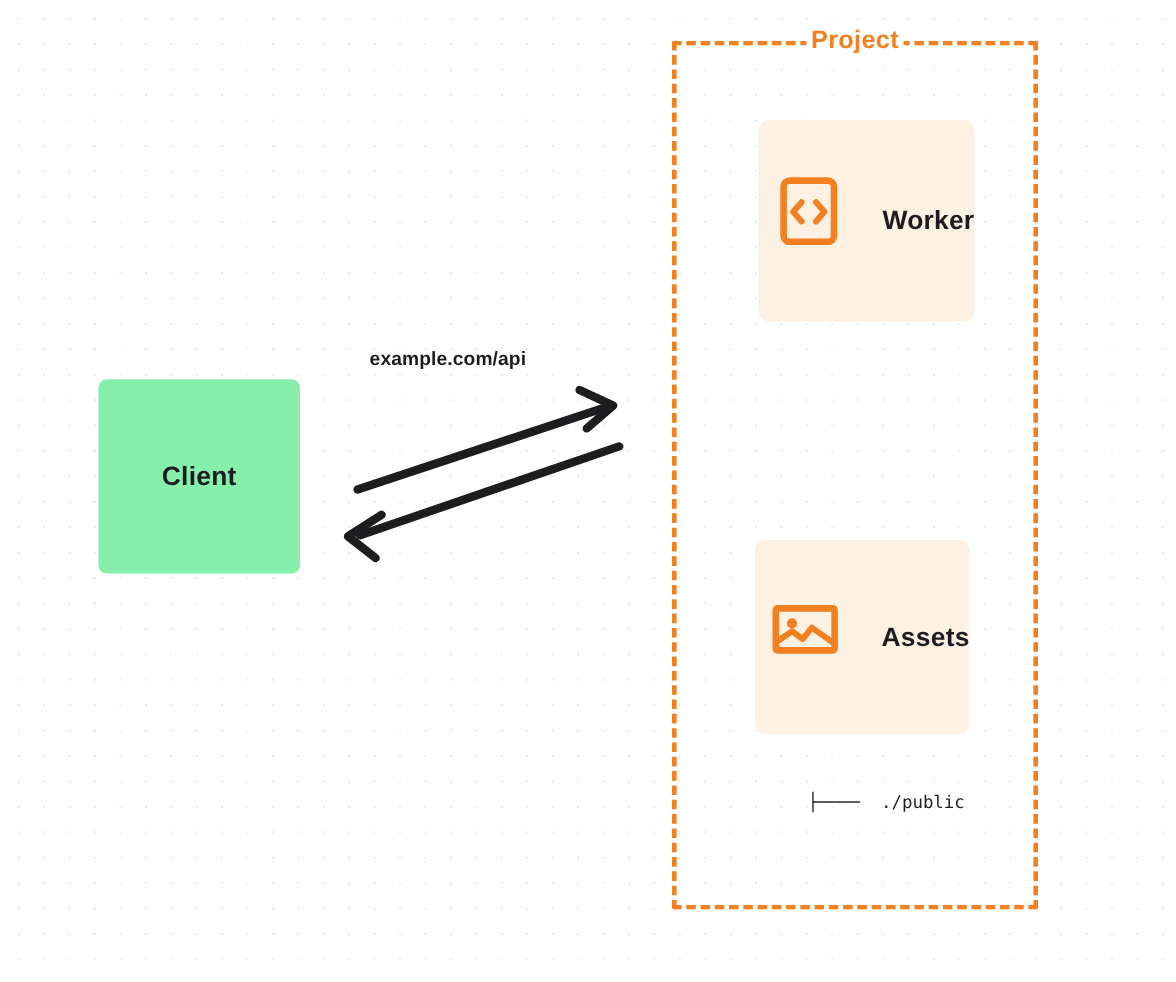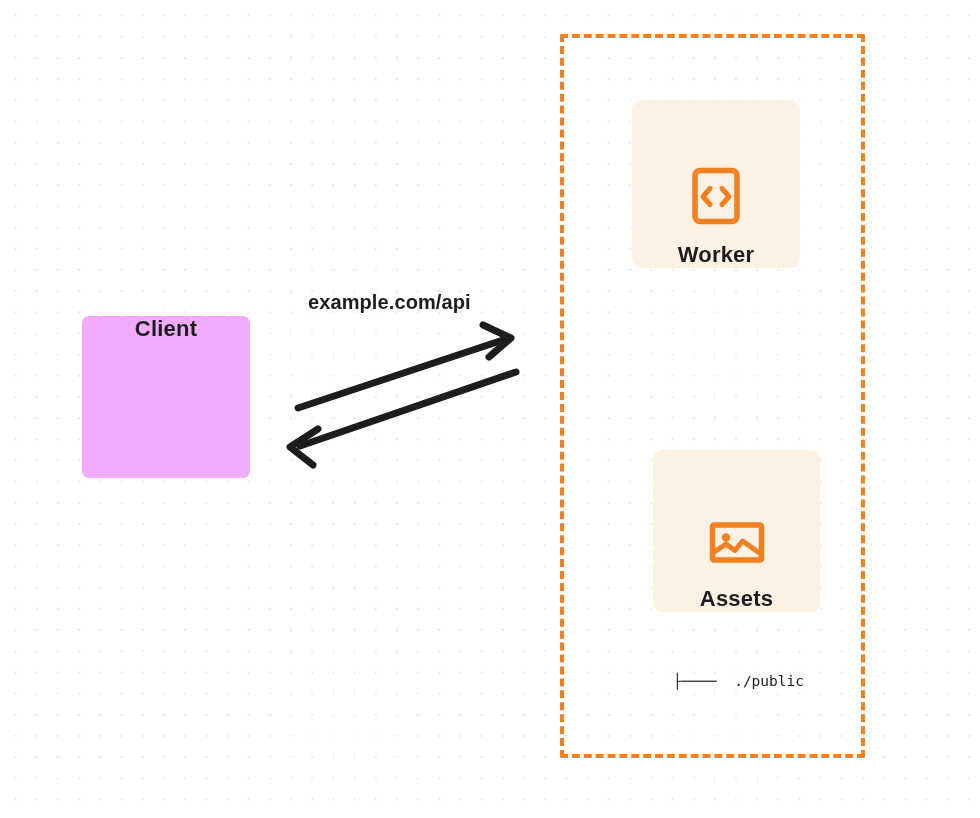--- a/index.html
+++ b/index.html
@@ -25,23 +25,24 @@
     height: 818px;
   }
 
   
   .client-box {
     position: absolute;
     left: 82px;
     top: 316px;
     width: 168px;
     height: 162px;
-    background: #f0abfc;
+    background: #86efac;
     border-radius: 7px;
     display: flex;
+    align-items: center;
     justify-content: center;
   }
   .client-label {
     font-size: 22px;
     font-weight: bold;
     color: #1d1d1f;
     letter-spacing: 0.2px;
   }
 
   
@@ -71,36 +72,36 @@
     background: #ffffff;
     padding: 0 4px;
   }
 
   
   .card {
     position: absolute;
     background: #fdf1e3;
     border-radius: 9px;
     display: flex;
-    flex-direction: column;
+    flex-direction: row;
     align-items: center;
-    justify-content: flex-end;
+    justify-content: space-between;
+    padding-left: 12px;
   }
   .card.worker {
     left: 632px;
     top: 100px;
     width: 168px;
     height: 168px;
   }
   .card.assets {
     left: 629px;
     top: 450px;
     width: 167px;
     height: 162px;
-    margin-left: 24px;
   }
   .card-icon {
     width: 60px;
     height: 60px;
     display: block;
   }
   .card.worker .card-icon { margin-bottom: 16px; }
   .card.assets .card-icon { margin-bottom: 14px; }
   .card-label {
     font-size: 22px;
@@ -115,35 +116,35 @@
     left: 608px;
     top: 618px;
     width: 196px;
     font-family: "DejaVu Sans Mono", monospace;
     font-size: 14.5px;
     line-height: 20.5px;
     color: #1d1d1f;
     white-space: pre;
     text-align: right;
   }
-  .file-tree .tree-line { display: block; margin-top: 12px; }
+  .file-tree .tree-line { display: block; }
 
   
   .arrow-layer {
     position: absolute;
     left: 0; top: 0;
     width: 980px;
     height: 818px;
     pointer-events: none;
   }
   .request-label {
     position: absolute;
     left: 308px;
     top: 291px;
-    font-size: 20px;
+    font-size: 16px;
     font-weight: bold;
     color: #1d1d1f;
     letter-spacing: 0.1px;
     white-space: nowrap;
   }
 </style>
 </head>
 <body>
 
 <div id="stage">
@@ -159,20 +160,21 @@
     </g>
     <g>
       <line x1="516" y1="372" x2="300" y2="446" stroke="#1d1d1f" stroke-width="7" stroke-linecap="round"></line>
       <polyline points="318,429 290,447 313,465" fill="none" stroke="#1d1d1f" stroke-width="7" stroke-linecap="round" stroke-linejoin="round"></polyline>
     </g>
   </svg>
 
   <div class="request-label">example.com/api</div>
 
   <div class="project-box"></div>
+  <div class="project-title"><span>Project</span></div>
 
   <div class="card worker">
     <svg class="card-icon" viewBox="0 0 60 60">
       <rect x="9" y="4.5" width="42" height="51" rx="5" ry="5" fill="none" stroke="#f38020" stroke-width="5.5"></rect>
       <polyline points="24,22.5 17,30.5 24,38.5" fill="none" stroke="#f38020" stroke-width="5" stroke-linecap="round" stroke-linejoin="round"></polyline>
       <polyline points="36,22.5 43,30.5 36,38.5" fill="none" stroke="#f38020" stroke-width="5" stroke-linecap="round" stroke-linejoin="round"></polyline>
     </svg>
     <span class="card-label">Worker</span>
   </div>
 

